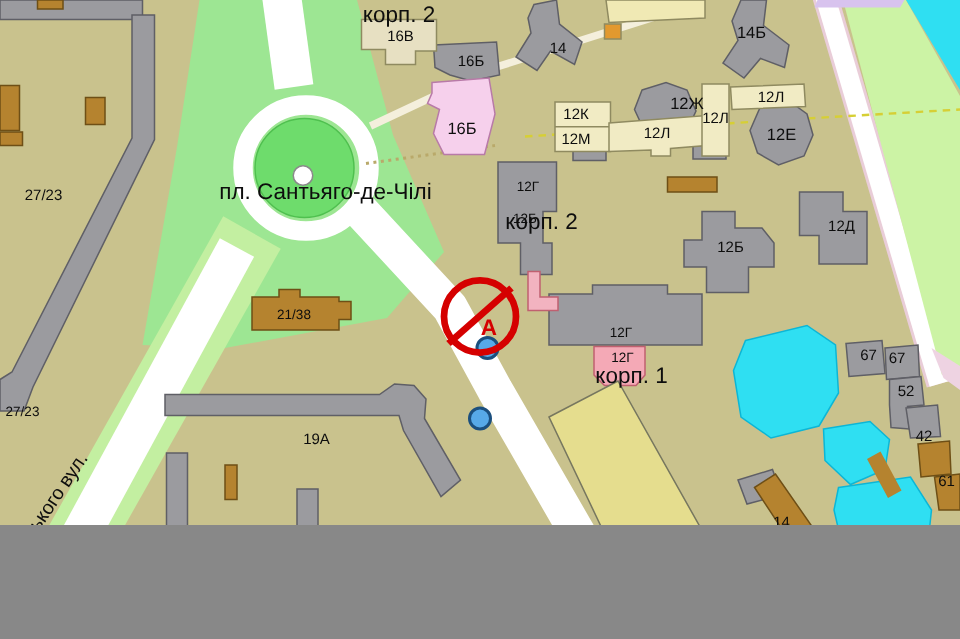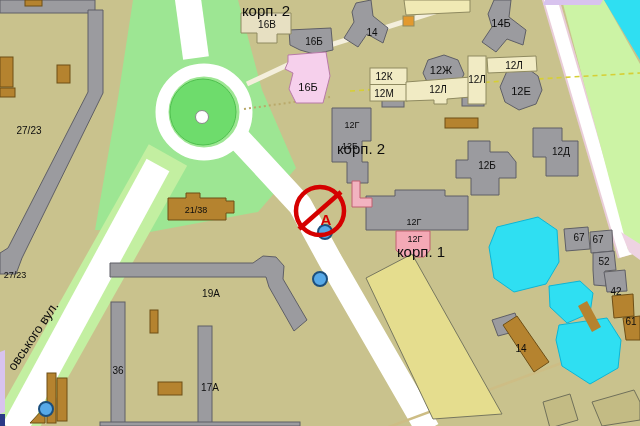--- a/index.html
+++ b/index.html
@@ -1,17 +1,17 @@
 <!DOCTYPE html>
 <html style="--land: #c9c28d; --park_light: #9de693; --park_dark: #6edc6c; --park_dark_stroke: #4fc04f; --verge: #c3efa1; --greenery: #ccf3a5; --water: #2fdff2; --water_stroke: #0cb6d6; --lavender: #d8c3ee; --road_white: #ffffff; --road_casing: #e9cdd8; --pink_edge: #eed3e2; --building_gray: #9b9b9f; --building_gray_stroke: #5f5f66; --building_brown: #b5832f; --building_brown_stroke: #6e4f16; --building_cream: #f1ebc4; --building_cream_stroke: #8f8a60; --building_beige: #e7e0c2; --building_pink_light: #f6d0ec; --building_pink_stroke: #b87aa8; --building_pink: #f4a9b6; --building_pink2_stroke: #c06070; --building_pale: #e5dd8e; --building_pale_stroke: #77775f; --building_khaki: #c3bb84; --building_khaki_stroke: #70705a; --orange: #e2992f; --sign_red: #d50000; --marker_blue: #57a9e8; --marker_blue_stroke: #1b4f7e; --flag_navy: #2b3a86; --dashed_yellow: #d6cf35; --path_dot: #b9a96a; --path_tan: #cdbd85;"><head>
 <meta charset="utf-8">
 <style>
   html,body{margin:0;padding:0;background:#888;}
   .stage{
-    position:relative;width:640px;height:426px;overflow:hidden;
+    position:relative;width:640px;height:350px;overflow:hidden;
     background:var(--land,#c9c28d);
     font-family:"Liberation Sans","DejaVu Sans",sans-serif;
   }
   .stage svg{position:absolute;left:0;top:0;}
   #labels,#markers,#sign-layer{position:absolute;left:0;top:0;width:100%;height:100%;pointer-events:none;}
   .map-label{
     position:absolute;color:#0d0d0d;line-height:1;white-space:nowrap;
     transform:translate(-50%,-50%);
   }
   .marker{position:absolute;box-sizing:border-box;pointer-events:auto;}
@@ -135,21 +135,21 @@
     </g>
   </svg>
 
   <div id="labels">
       <div class="map-label" style="left: 266px; top: 10px; font-size: 15px; transform: translate(-50%, -50%) rotate(0deg);">корп. 2</div>
       <div class="map-label" style="left: 267px; top: 25px; font-size: 10px; transform: translate(-50%, -50%) rotate(0deg);">16В</div>
       <div class="map-label" style="left: 314px; top: 42px; font-size: 10px; transform: translate(-50%, -50%) rotate(0deg);">16Б</div>
       <div class="map-label" style="left: 308px; top: 87px; font-size: 11px; transform: translate(-50%, -50%) rotate(0deg);">16Б</div>
       <div class="map-label" style="left: 372px; top: 33px; font-size: 10px; transform: translate(-50%, -50%) rotate(0deg);">14</div>
       <div class="map-label" style="left: 501px; top: 23px; font-size: 11px; transform: translate(-50%, -50%) rotate(0deg);">14Б</div>
-      <div class="map-label" style="left: 441px; top: 70px; font-size: 11px; transform: translate(-50%, -50%) rotate(0deg);">12Ж</div>
+      <div class="map-label" style="left: 458px; top: 70px; font-size: 11px; transform: translate(-50%, -50%) rotate(0deg);">12Ж</div>
       <div class="map-label" style="left: 384px; top: 77px; font-size: 10px; transform: translate(-50%, -50%) rotate(0deg);">12К</div>
       <div class="map-label" style="left: 384px; top: 94px; font-size: 10px; transform: translate(-50%, -50%) rotate(0deg);">12М</div>
       <div class="map-label" style="left: 438px; top: 90px; font-size: 10px; transform: translate(-50%, -50%) rotate(0deg);">12Л</div>
       <div class="map-label" style="left: 477px; top: 80px; font-size: 10px; transform: translate(-50%, -50%) rotate(0deg);">12Л</div>
       <div class="map-label" style="left: 514px; top: 66px; font-size: 10px; transform: translate(-50%, -50%) rotate(0deg);">12Л</div>
       <div class="map-label" style="left: 521px; top: 91px; font-size: 11px; transform: translate(-50%, -50%) rotate(0deg);">12Е</div>
       <div class="map-label" style="left: 352px; top: 125px; font-size: 9px; transform: translate(-50%, -50%) rotate(0deg);">12Г</div>
       <div class="map-label" style="left: 350px; top: 146px; font-size: 9px; transform: translate(-50%, -50%) rotate(0deg);">12Б</div>
       <div class="map-label" style="left: 361px; top: 148px; font-size: 15px; transform: translate(-50%, -50%) rotate(0deg);">корп. 2</div>
       <div class="map-label" style="left: 561px; top: 152px; font-size: 10px; transform: translate(-50%, -50%) rotate(0deg); text-align: center;">12Д</div>
@@ -162,20 +162,21 @@
       <div class="map-label" style="left: 118px; top: 371px; font-size: 10px; transform: translate(-50%, -50%) rotate(0deg);">36</div>
       <div class="map-label" style="left: 210px; top: 388px; font-size: 10px; transform: translate(-50%, -50%) rotate(0deg);">17А</div>
       <div class="map-label" style="left: 29px; top: 131px; font-size: 10px; transform: translate(-50%, -50%) rotate(0deg);">27/23</div>
       <div class="map-label" style="left: 15px; top: 275px; font-size: 9px; transform: translate(-50%, -50%) rotate(0deg);">27/23</div>
       <div class="map-label" style="left: 579px; top: 238px; font-size: 10px; transform: translate(-50%, -50%) rotate(0deg);">67</div>
       <div class="map-label" style="left: 598px; top: 240px; font-size: 10px; transform: translate(-50%, -50%) rotate(0deg);">67</div>
       <div class="map-label" style="left: 604px; top: 262px; font-size: 10px; transform: translate(-50%, -50%) rotate(0deg);">52</div>
       <div class="map-label" style="left: 616px; top: 292px; font-size: 10px; transform: translate(-50%, -50%) rotate(0deg);">42</div>
       <div class="map-label" style="left: 631px; top: 322px; font-size: 10px; transform: translate(-50%, -50%) rotate(0deg);">61</div>
       <div class="map-label" style="left: 521px; top: 349px; font-size: 10px; transform: translate(-50%, -50%) rotate(0deg);">14</div>
+      <div class="map-label" style="left: 217px; top: 128px; font-size: 15px; transform: translate(-50%, -50%) rotate(0deg);">пл.  Сантьяго-де-Чілі</div>
       <div class="map-label" style="left: 33px; top: 336px; font-size: 13px; transform: translate(-50%, -50%) rotate(-56deg);">овського вул.</div>
     </div>
 
   <div id="markers">
       <div class="marker white-dot" style="width: 14px; height: 14px; left: 195px; top: 110px;"></div>
       <div class="marker blue-dot" style="width: 16px; height: 16px; left: 317px; top: 224px;"></div>
       <div class="marker blue-dot" style="width: 16px; height: 16px; left: 312px; top: 271px;"></div>
       <div class="marker blue-dot" style="width: 16px; height: 16px; left: 38px; top: 401px;"></div>
       <div class="marker flag" style="left: 0px; top: 414px; width: 5px; height: 12px;"></div>
     </div>

